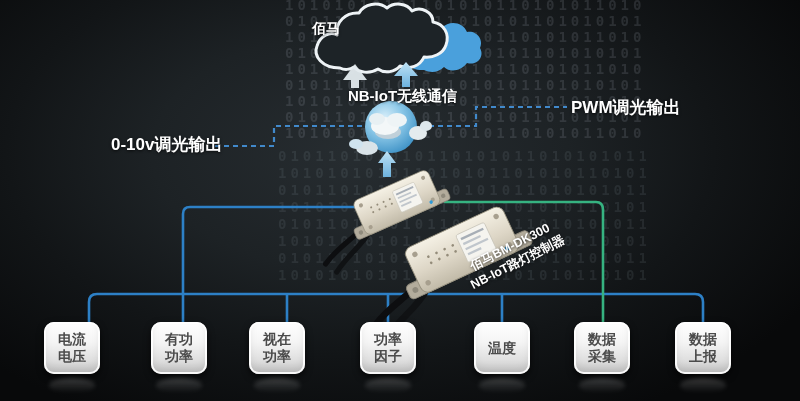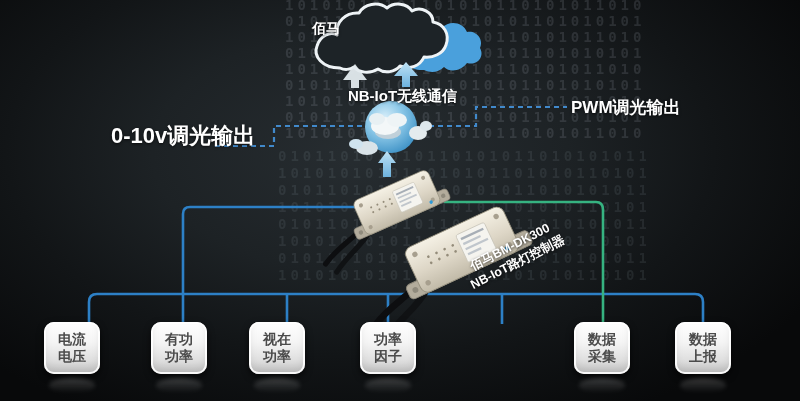--- a/index.html
+++ b/index.html
@@ -14,21 +14,21 @@
     font-family:"DejaVu Sans Mono","Liberation Mono",monospace;font-size:14px;font-weight:bold;letter-spacing:4px;}
   #binary-top{left:285px;top:-3px;width:360px;height:148px;line-height:16px;color:rgba(205,218,228,0.13);}
   #binary-mid{left:278px;top:148px;width:368px;height:140px;line-height:17px;color:rgba(205,218,228,0.09);}
   .binary-row{display:block;}
   
   #art{position:absolute;left:0;top:0;z-index:2;}
   
   .lbl{position:absolute;z-index:5;color:#ffffff;font-weight:bold;text-shadow:0 1px 3px rgba(0,0,0,0.7);}
   #cloud-title{left:312px;top:20px;width:130px;text-align:left;font-size:14px;line-height:17px;}
   #nbiot-label{left:330px;top:87px;width:145px;text-align:center;font-size:15px;}
-  #dim-left-label{left:111px;top:121px;font-size:22px;}
+  #dim-left-label{left:111px;top:133px;font-size:17px;}
   #pwm-right-label{left:571px;top:96px;font-size:17px;}
   #device-label{left:428px;top:238px;width:172px;text-align:center;font-size:12.5px;line-height:17px;
     transform:rotate(-27deg);}
   
   .sensor-box{position:absolute;top:322px;width:56px;height:52px;z-index:6;border-radius:10px;
     background:linear-gradient(180deg,#ffffff 0%,#f4f4f4 40%,#dedede 75%,#c7c7c7 100%);
     box-shadow:0 3px 7px rgba(0,0,0,0.7), inset 0 0 0 2px rgba(255,255,255,0.9), inset 0 -5px 8px rgba(0,0,0,0.10);
     display:flex;flex-direction:column;align-items:center;justify-content:center;
     color:#4b4b4b;font-size:14px;font-weight:bold;line-height:17px;text-align:center;}
   .sensor-box::after{content:"";position:absolute;left:5px;right:5px;top:56px;height:15px;
@@ -186,20 +186,24 @@
     <span class="bx-line">功率</span>
   </div>
   <div class="sensor-box" style="left:249px">
     <span class="bx-line">视在</span>
     <span class="bx-line">功率</span>
   </div>
   <div class="sensor-box" style="left:360px">
     <span class="bx-line">功率</span>
     <span class="bx-line">因子</span>
   </div>
+  <div class="sensor-box" style="left:474px">
+    <span class="bx-line">温度</span>
+    <span class="bx-line"></span>
+  </div>
   <div class="sensor-box" style="left:574px">
     <span class="bx-line">数据</span>
     <span class="bx-line">采集</span>
   </div>
   <div class="sensor-box" style="left:675px">
     <span class="bx-line">数据</span>
     <span class="bx-line">上报</span>
   </div>
 
 </div>

